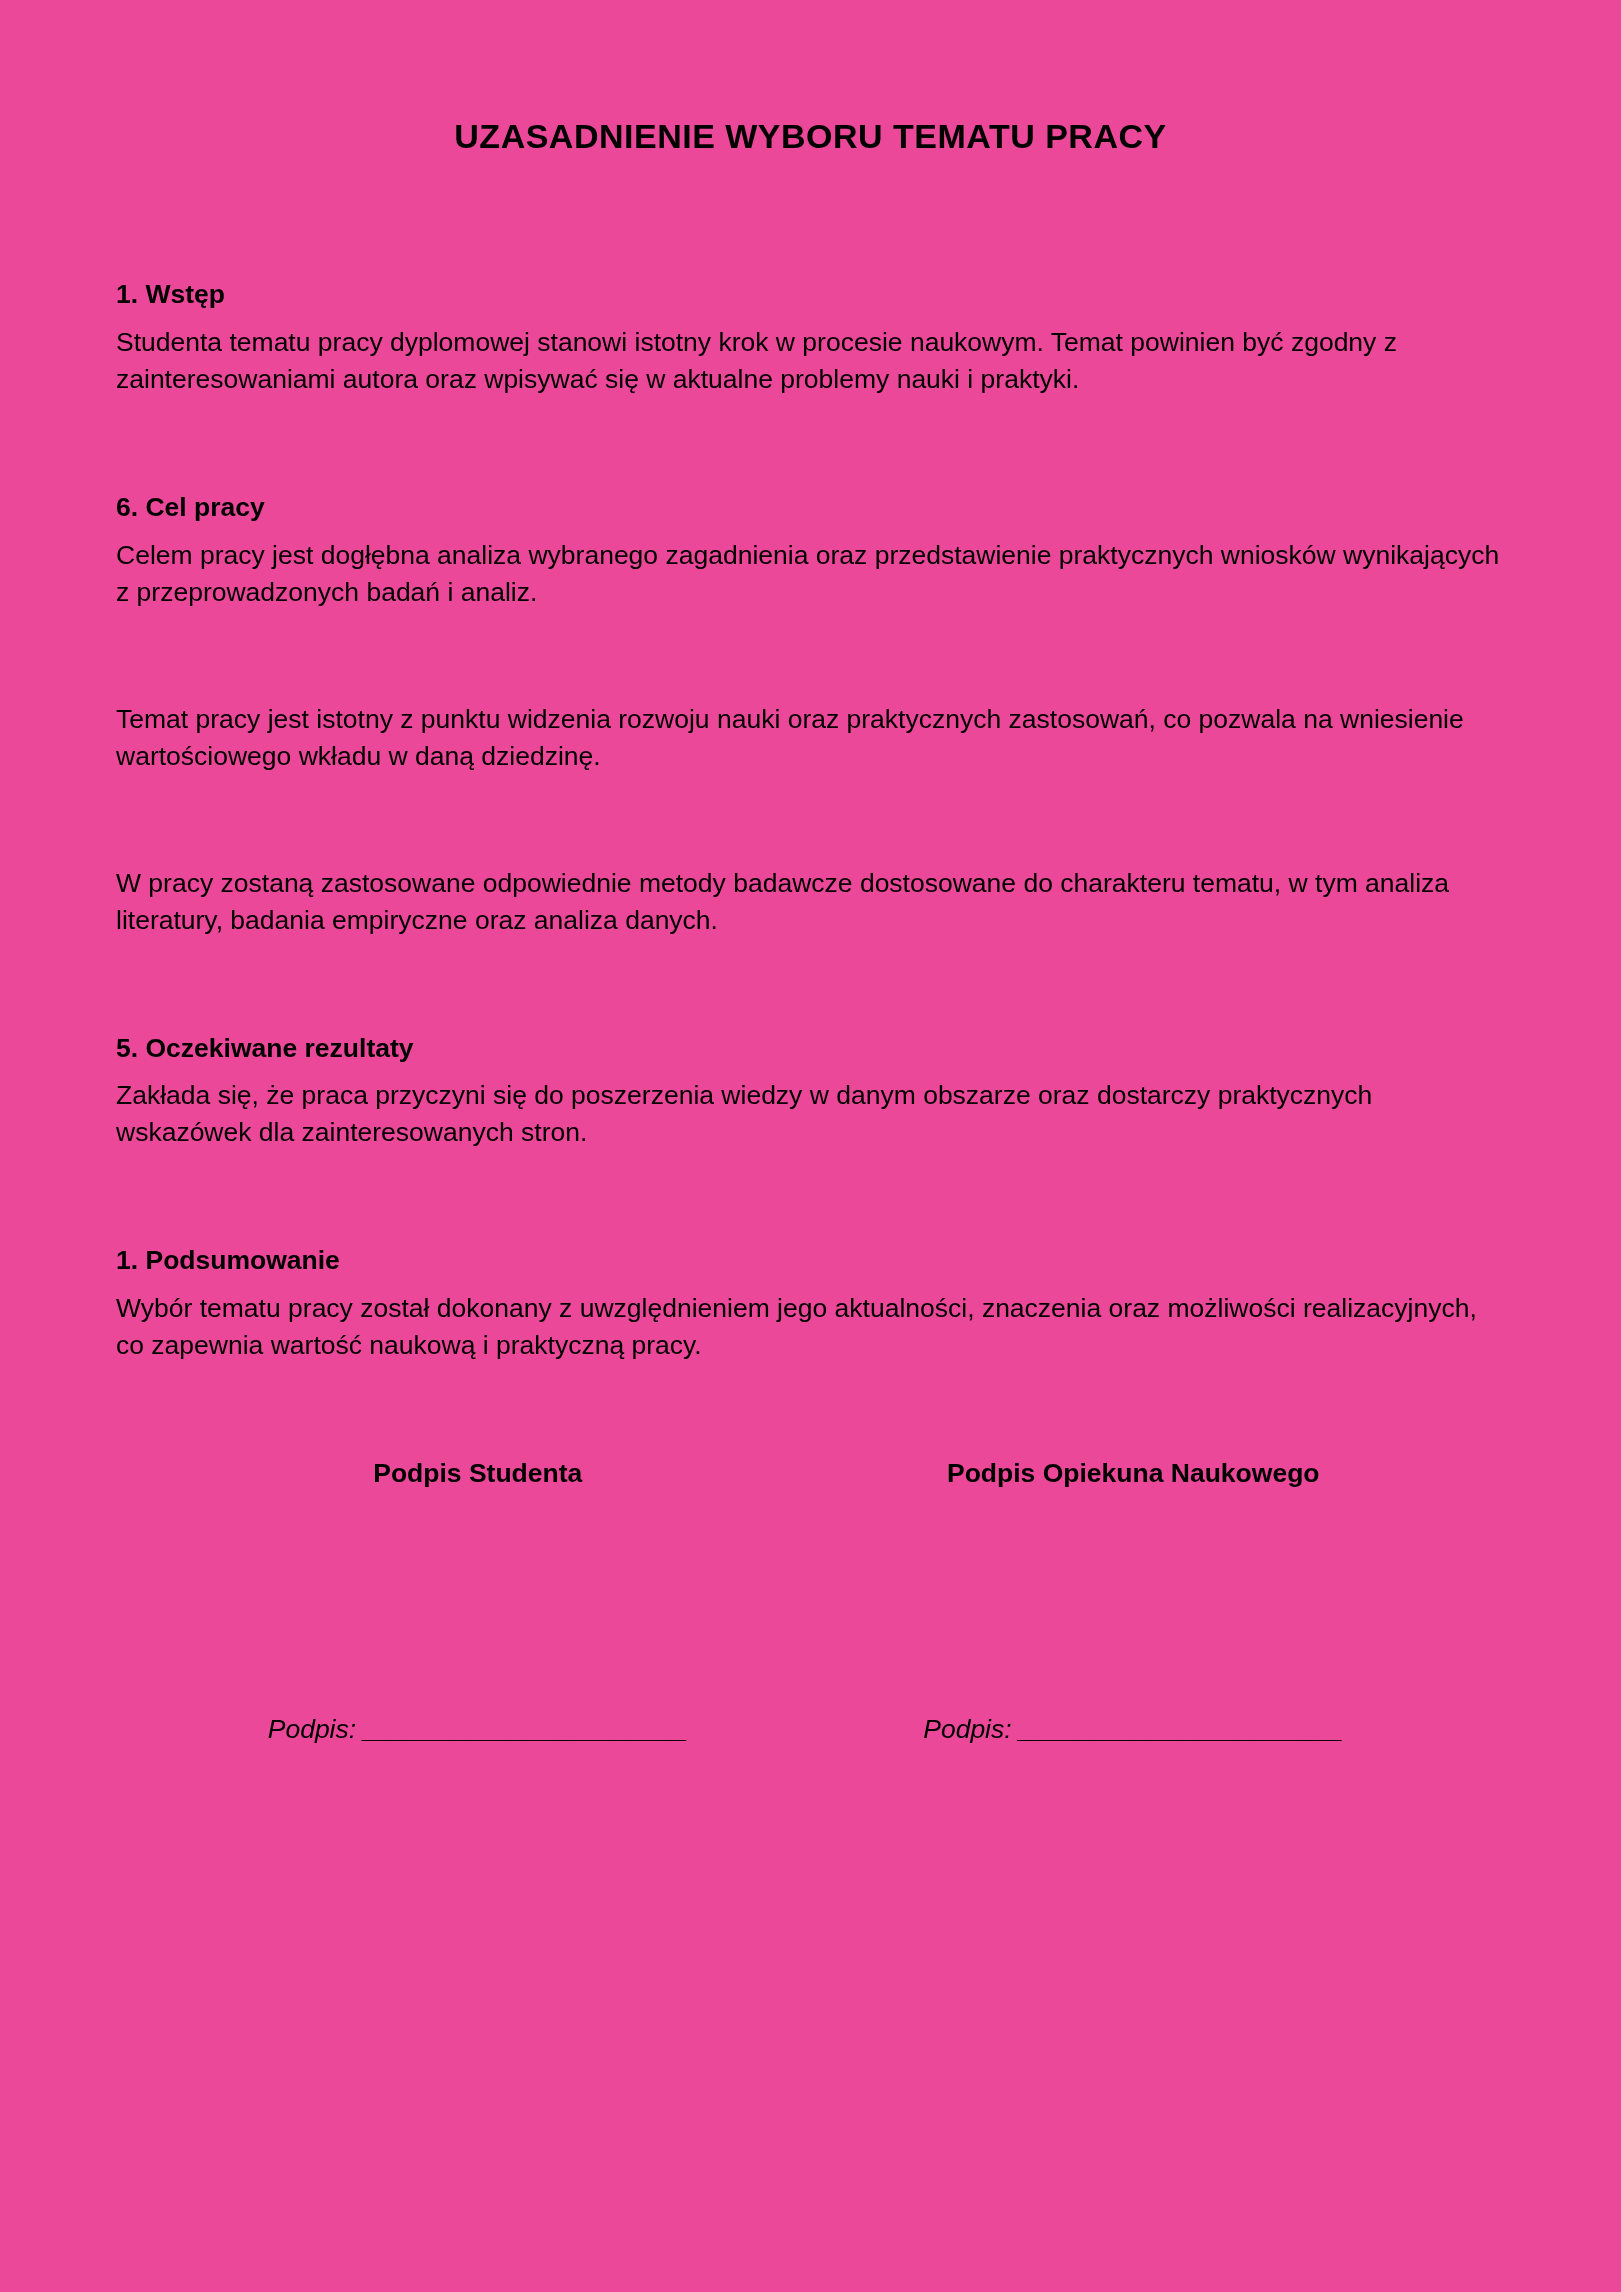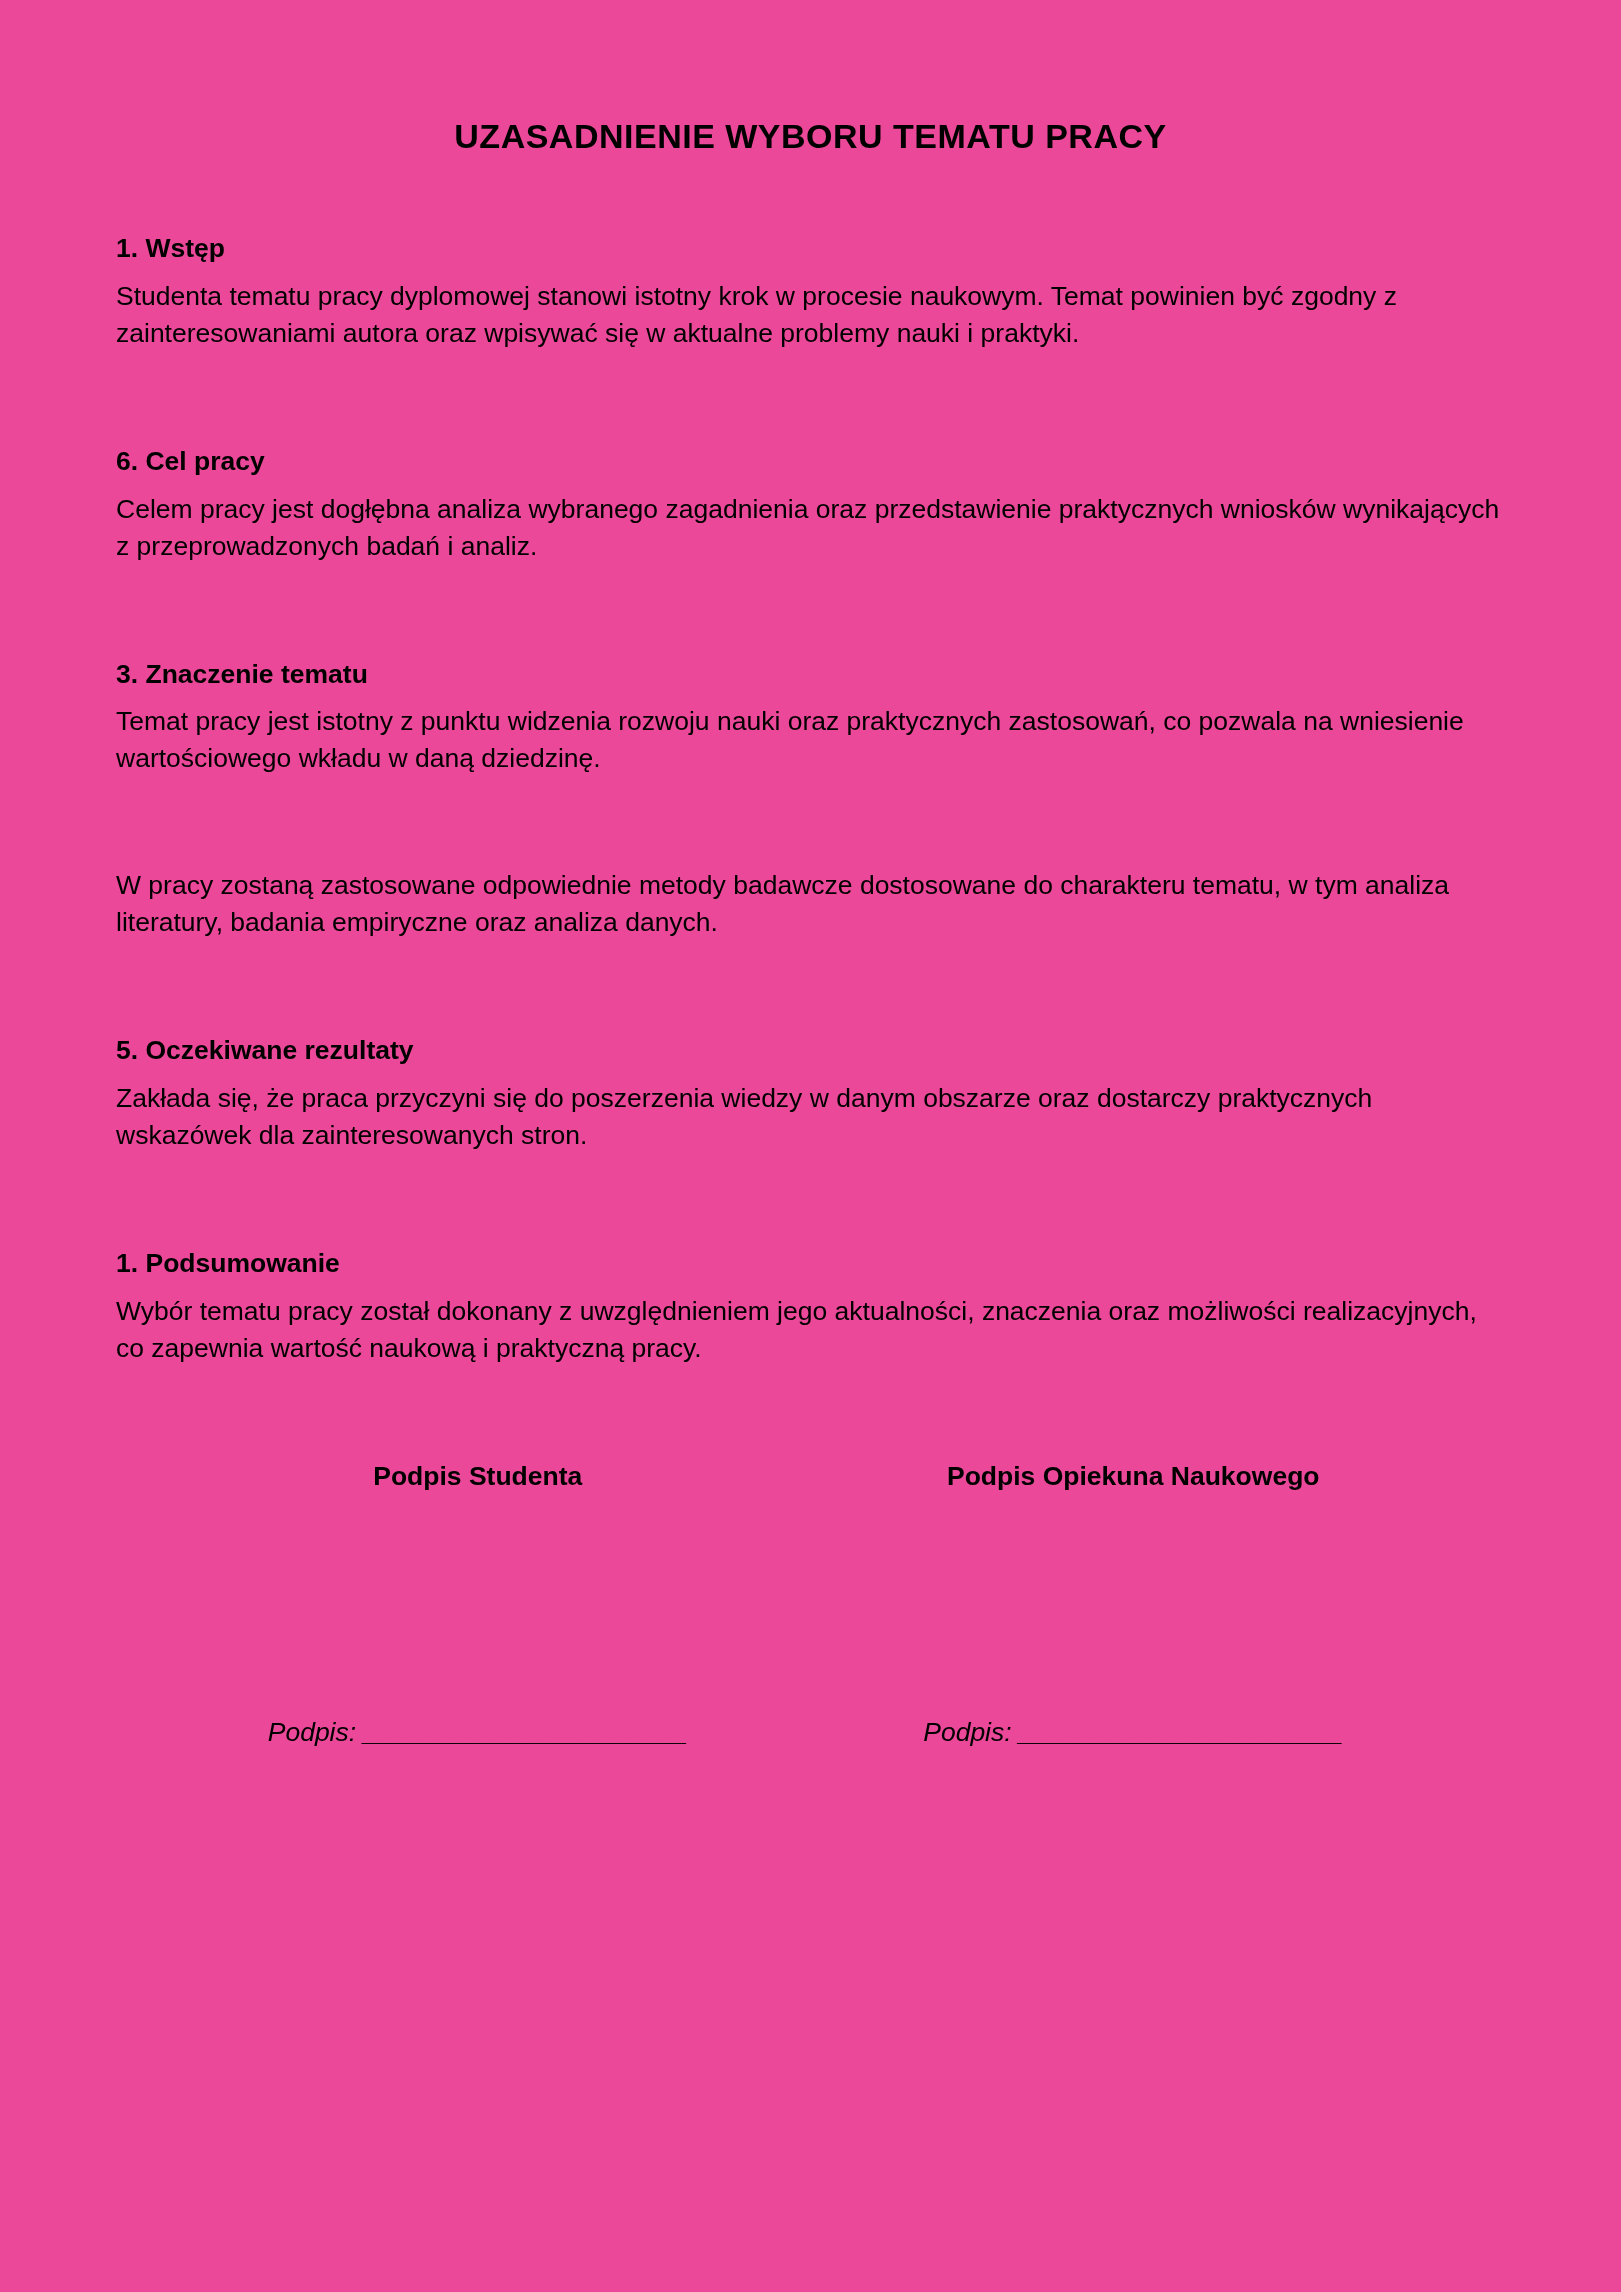--- a/index.html
+++ b/index.html
@@ -24,21 +24,21 @@
   .doc-title {
     margin: 0;
     padding-top: 116px;
     font-size: 34px;
     line-height: 41px;
     font-weight: 700;
     text-align: center;
     letter-spacing: 0.5px;
   }
   .sections {
-    margin-top: 72px;
+    margin-top: 118px;
   }
   .sec {
     margin-bottom: 90px;
   }
   .sec-heading {
     margin: 0 0 9.8px 0;
     font-size: 26.5px;
     line-height: 39px;
     font-weight: 700;
   }
@@ -94,21 +94,20 @@
       <h2 class="sec-heading">1. Wstęp</h2>
       <p class="sec-body">Studenta tematu pracy dyplomowej stanowi istotny krok w procesie naukowym. Temat powinien być zgodny z zainteresowaniami autora oraz wpisywać się w aktualne problemy nauki i praktyki.</p>
     </section>
 
     <section class="sec">
       <h2 class="sec-heading">6. Cel pracy</h2>
       <p class="sec-body">Celem pracy jest dogłębna analiza wybranego zagadnienia oraz przedstawienie praktycznych wniosków wynikających z przeprowadzonych badań i analiz.</p>
     </section>
 
     <section class="sec">
-      <h2 class="sec-heading">3. Znaczenie tematu</h2>
       <p class="sec-body">Temat pracy jest istotny z punktu widzenia rozwoju nauki oraz praktycznych zastosowań, co pozwala na wniesienie wartościowego wkładu w daną dziedzinę.</p>
     </section>
 
     <section class="sec">
       <p class="sec-body">W pracy zostaną zastosowane odpowiednie metody badawcze dostosowane do charakteru tematu, w tym analiza literatury, badania empiryczne oraz analiza danych.</p>
     </section>
 
     <section class="sec">
       <h2 class="sec-heading">5. Oczekiwane rezultaty</h2>
       <p class="sec-body">Zakłada się, że praca przyczyni się do poszerzenia wiedzy w danym obszarze oraz dostarczy praktycznych wskazówek dla zainteresowanych stron.</p>

